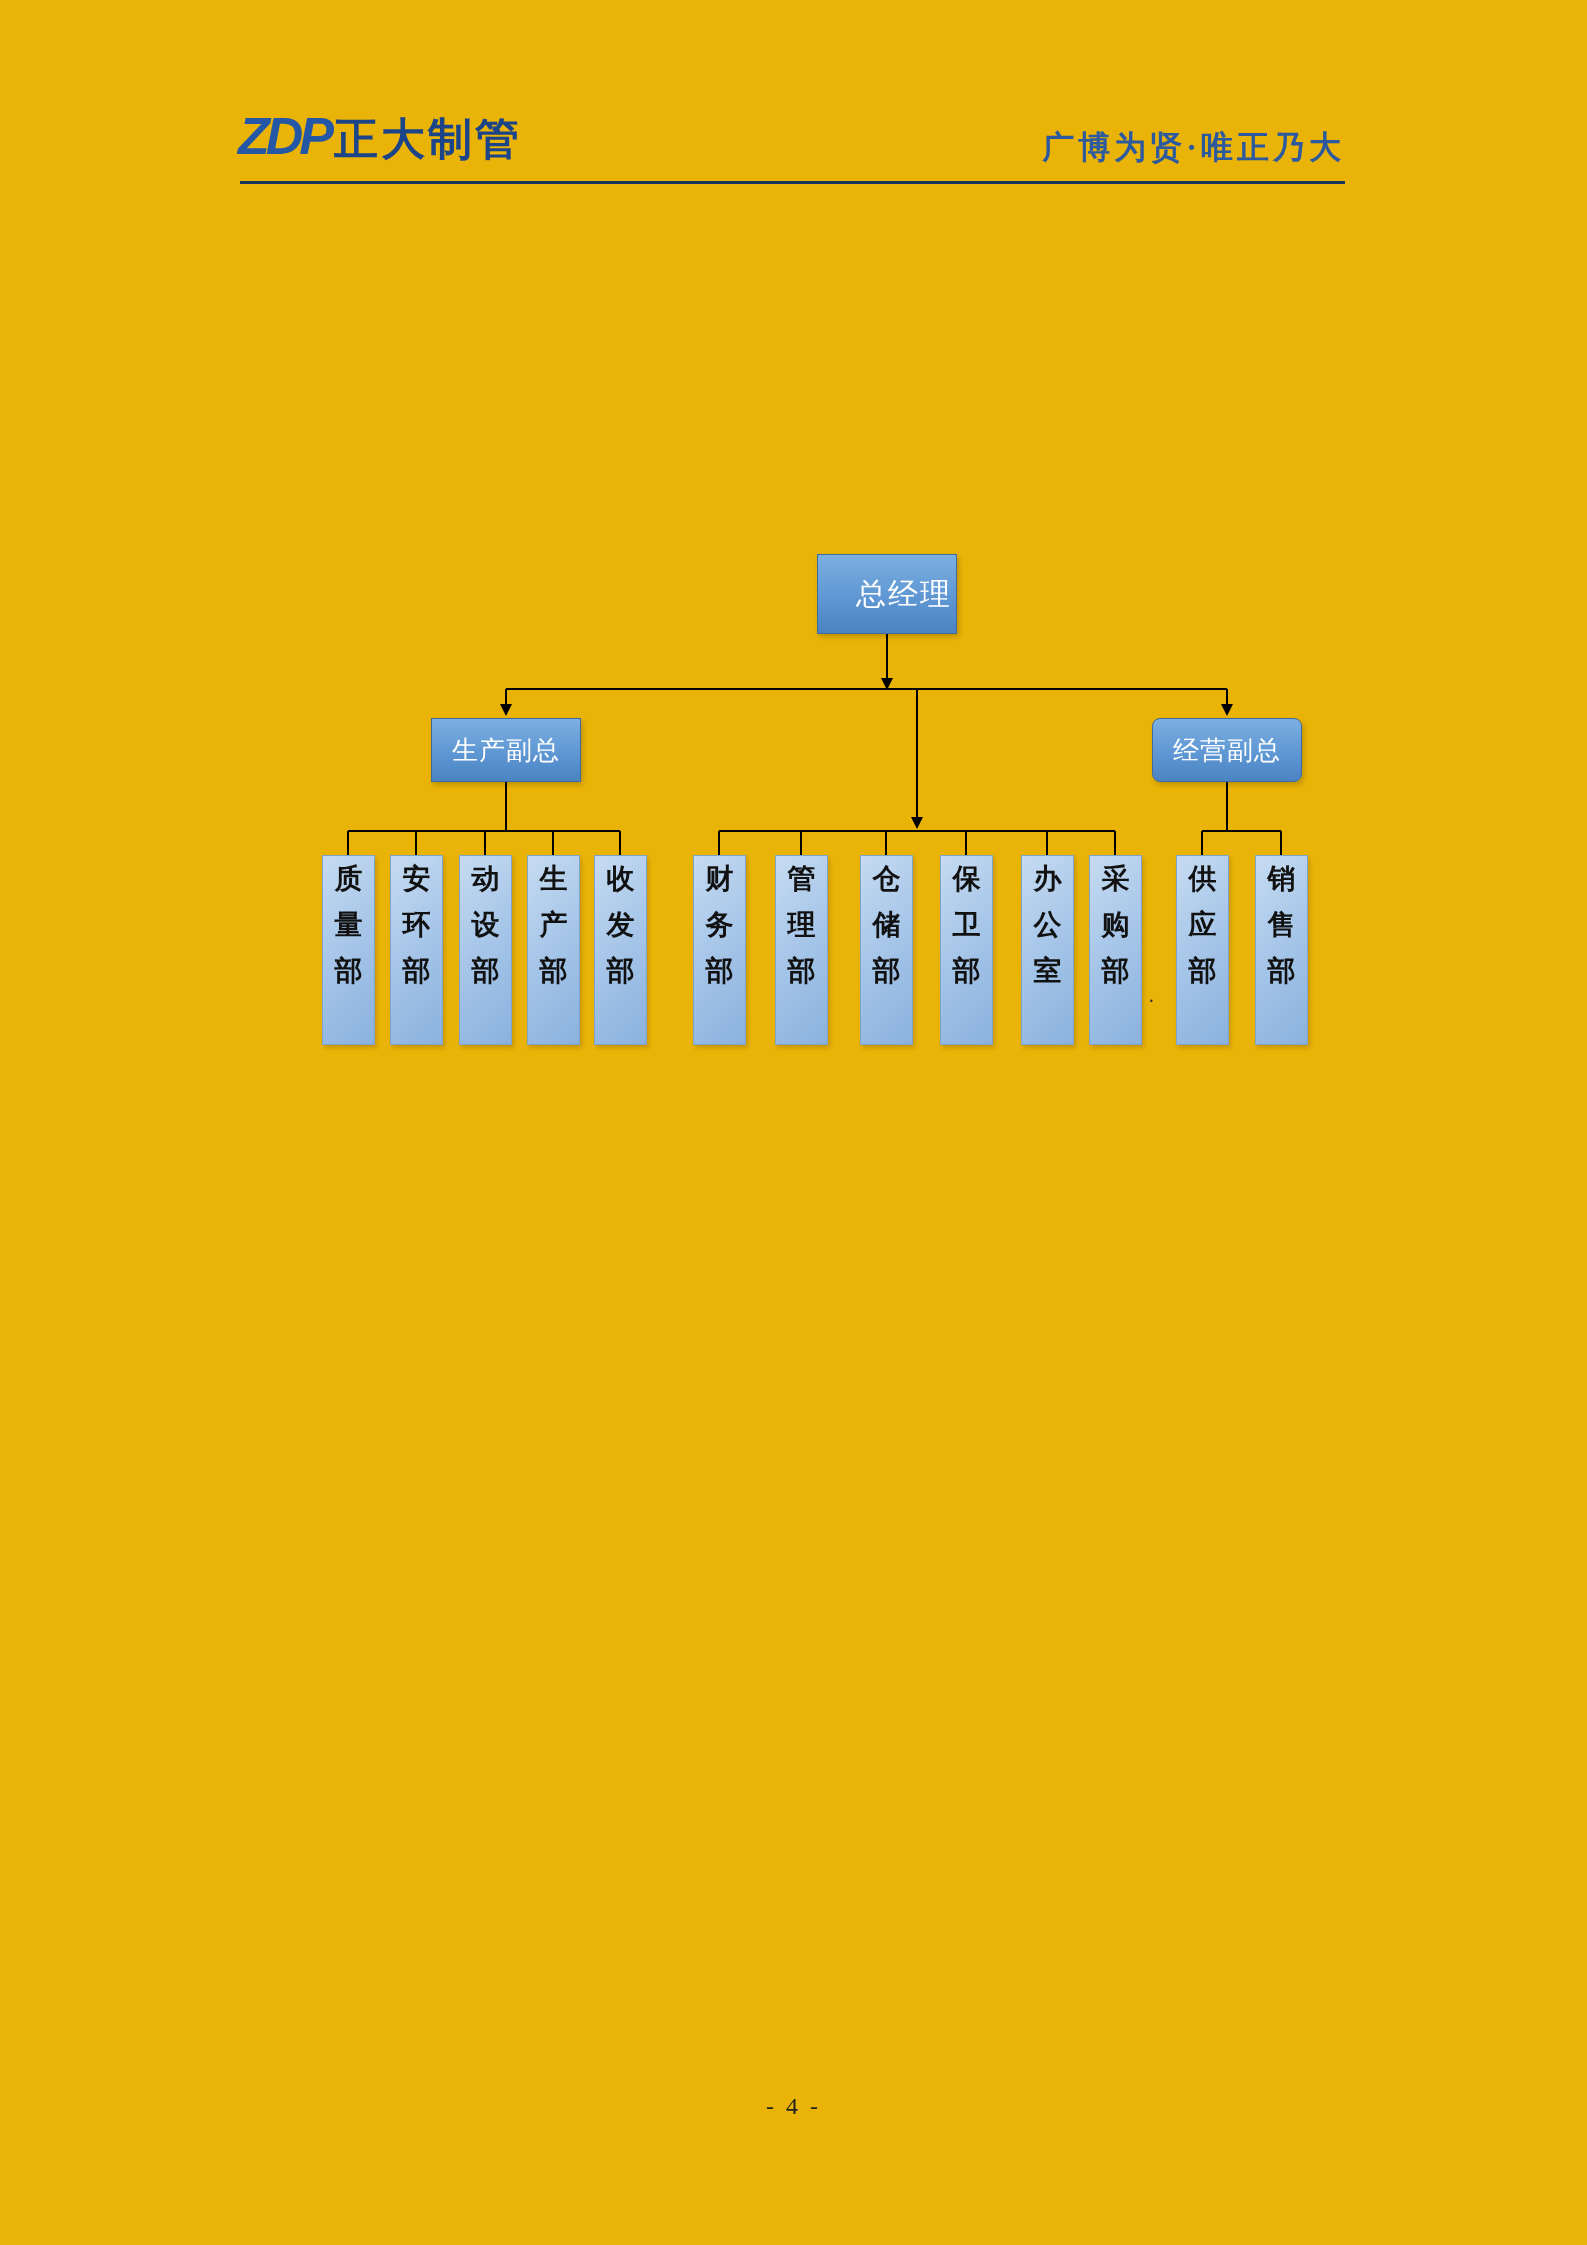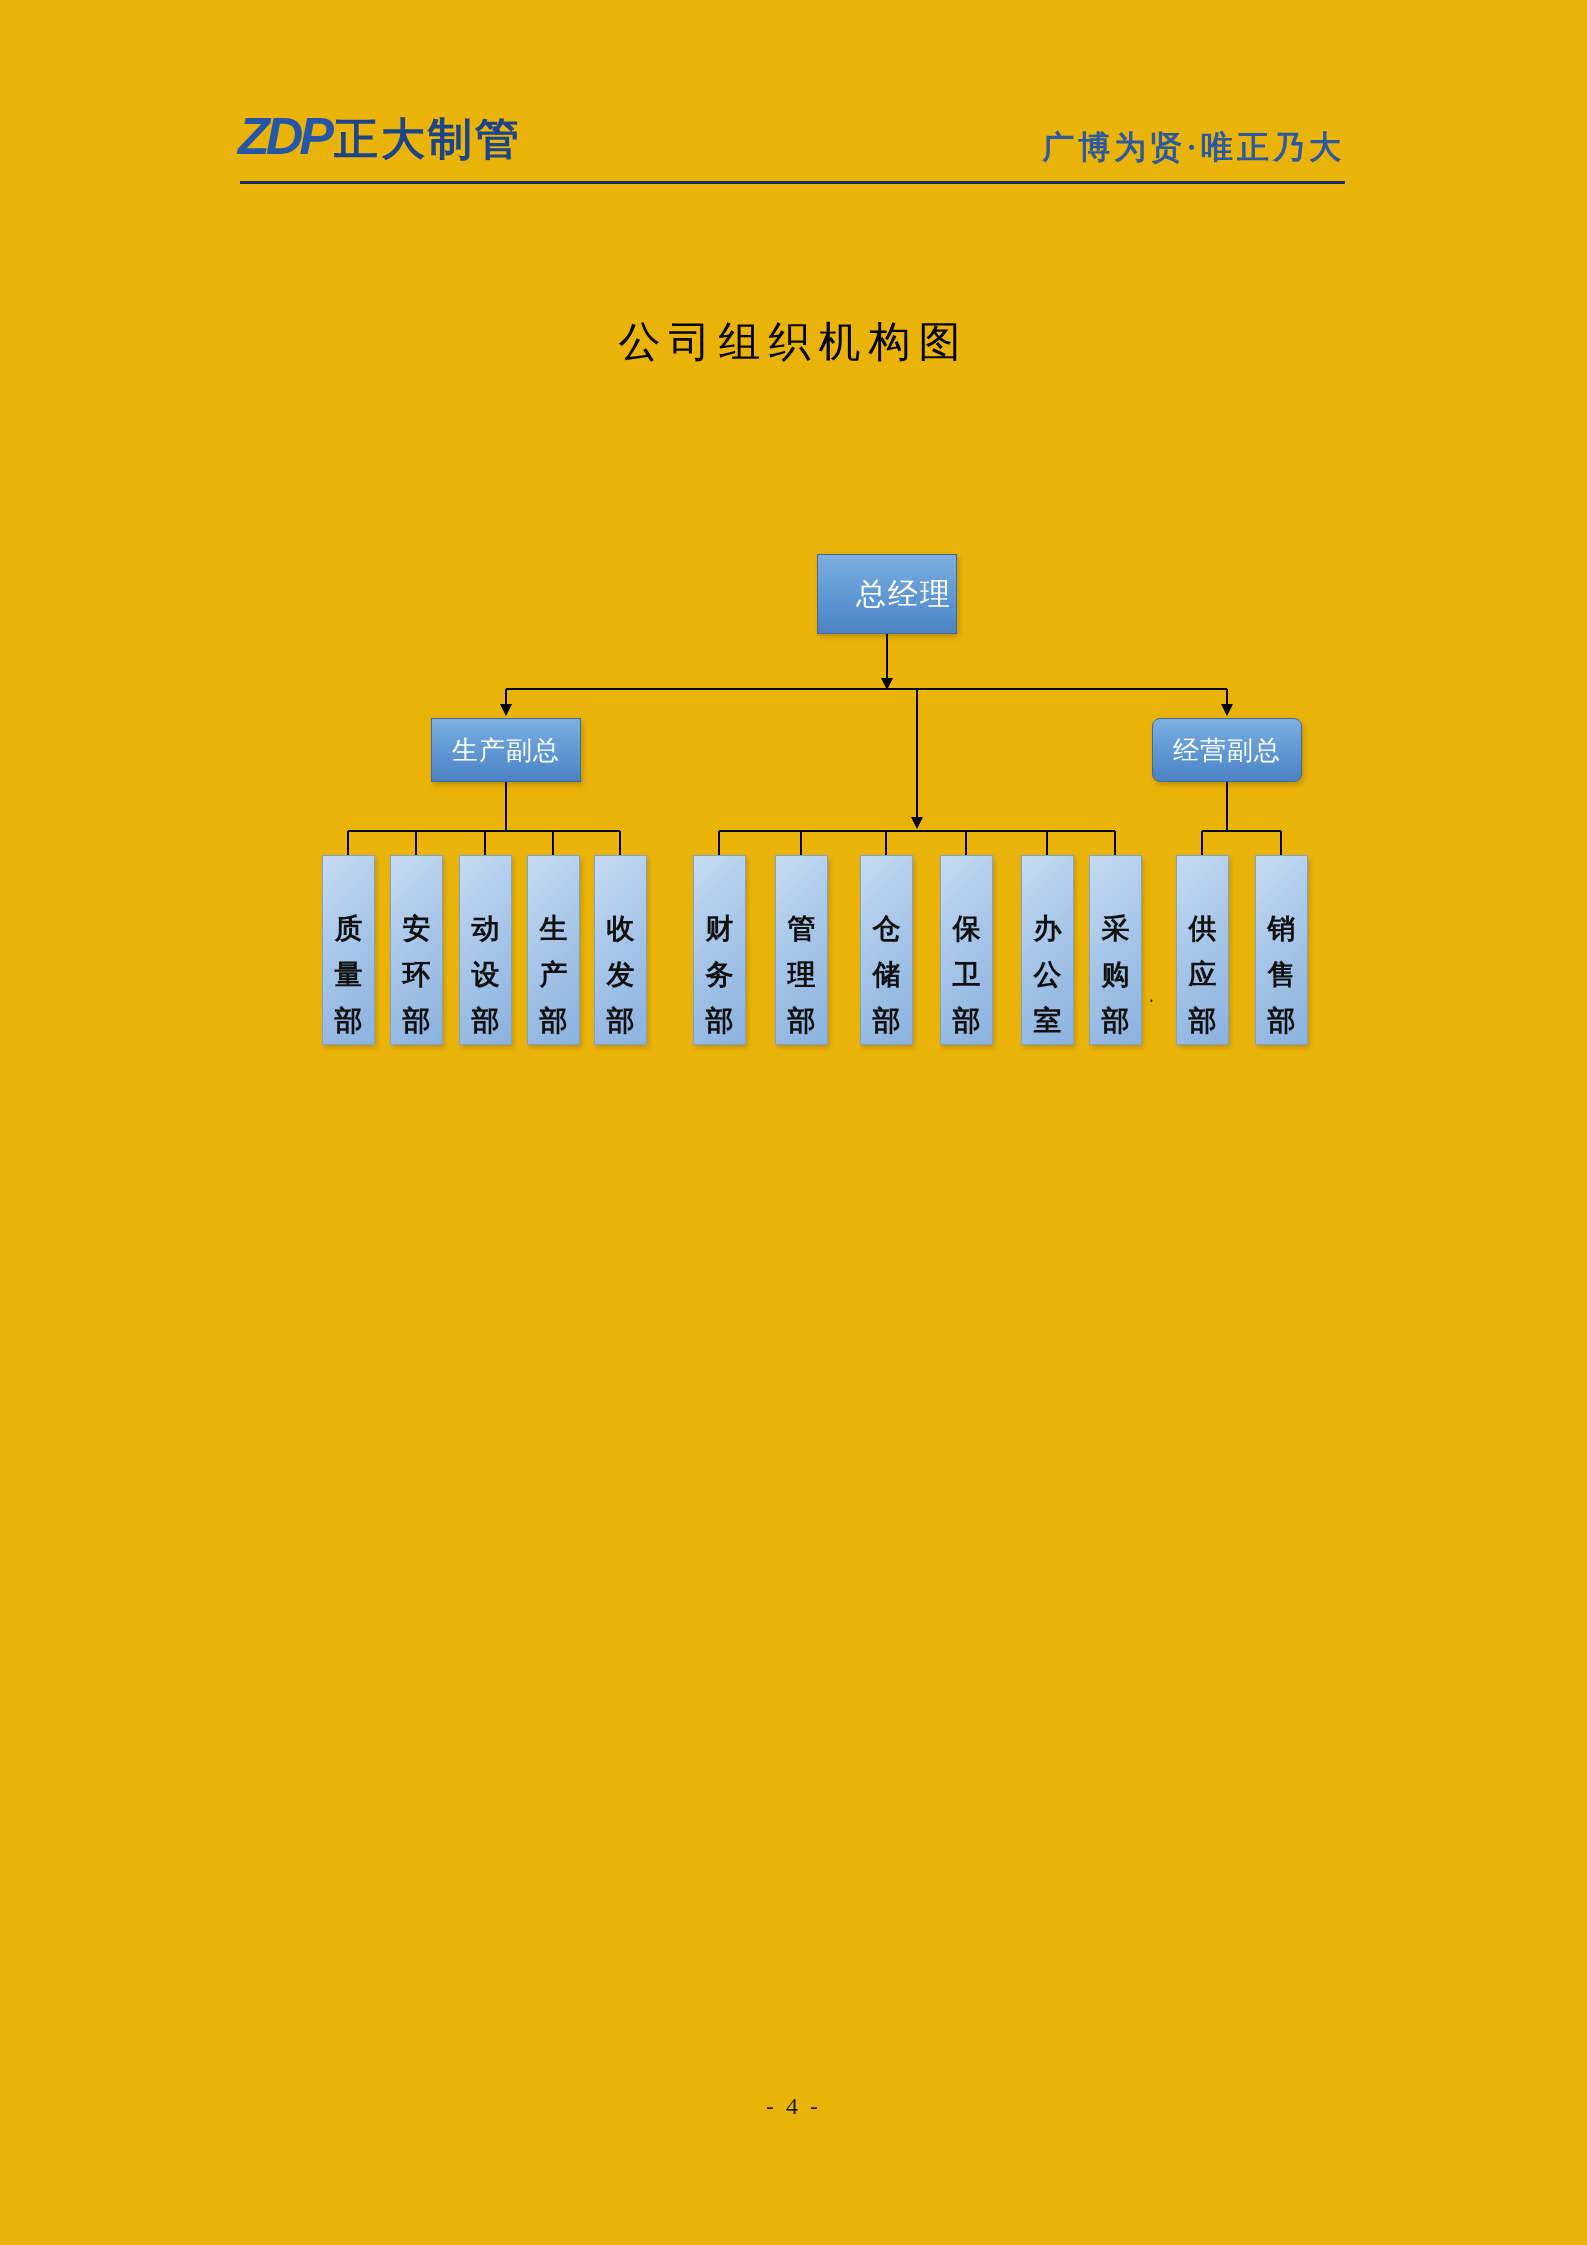--- a/index.html
+++ b/index.html
@@ -36,21 +36,21 @@
     position: absolute; display: flex; align-items: center; justify-content: center; color: #ffffff;
     background: linear-gradient(180deg, #7DAFE1 0%, #5E97D3 55%, #4B83C3 100%);
     border: 1px solid #3D6B9E; box-shadow: 2px 3px 5px rgba(0,0,0,0.18);
   }
   .node-root    { left: 817px;  top: 554px; width: 140px; height: 80px; font-size: 30px; letter-spacing: 2px; padding-left: 34px; }
   .node-vp-left { left: 431px;  top: 718px; width: 150px; height: 64px; font-size: 26px; letter-spacing: 1px; }
   .node-vp-right{ left: 1152px; top: 718px; width: 150px; height: 64px; font-size: 26px; letter-spacing: 1px; border-radius: 8px; }
 
   .dept {
     position: absolute; top: 855px; width: 53px; height: 190px;
-    display: flex; align-items: flex-end; justify-content: center;
+    display: flex; align-items: flex-start; justify-content: center;
     background: linear-gradient(135deg, #C6DBF1 0%, #A8C7E9 45%, #8AB1DE 100%);
     border: 1px solid #7FA3CE; box-shadow: 2px 3px 4px rgba(0,0,0,0.15);
   }
   .dept-label {
     width: 34px; font-size: 28px; line-height: 46px; word-break: break-all;
     text-align: center; font-weight: bold; color: #111111;
   }
 
   .stray-mark { position: absolute; left: 1148px; top: 990px; font-size: 20px; color: #333333; }
 
@@ -62,21 +62,20 @@
 
 <div class="page">
 
   <div class="logo">
     <span class="logo-mark">ZDP</span>
     <span class="logo-text">正大制管</span>
   </div>
   <div class="slogan">广博为贤·唯正乃大</div>
   <div class="header-rule"></div>
 
-  <div class="doc-title">公司组织机构图</div>
 
   <svg class="connectors" width="1587" height="2245" viewBox="0 0 1587 2245" aria-hidden="true">
     <g stroke="#000000" stroke-width="2" fill="#000000">
 
       <line x1="887" y1="634" x2="887" y2="679"></line>
       <polygon points="881,678 893,678 887,690" stroke="none"></polygon>
 
       <line x1="506" y1="689" x2="1227" y2="689"></line>
 
       <line x1="506" y1="689" x2="506" y2="705"></line>

